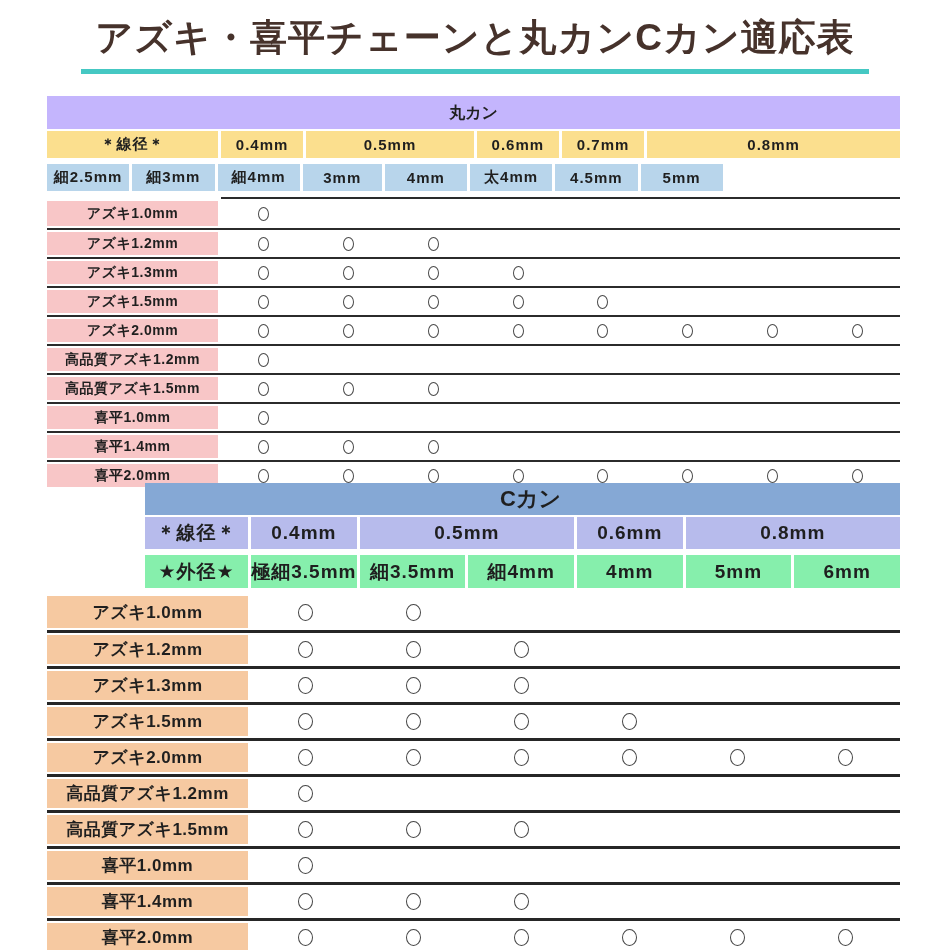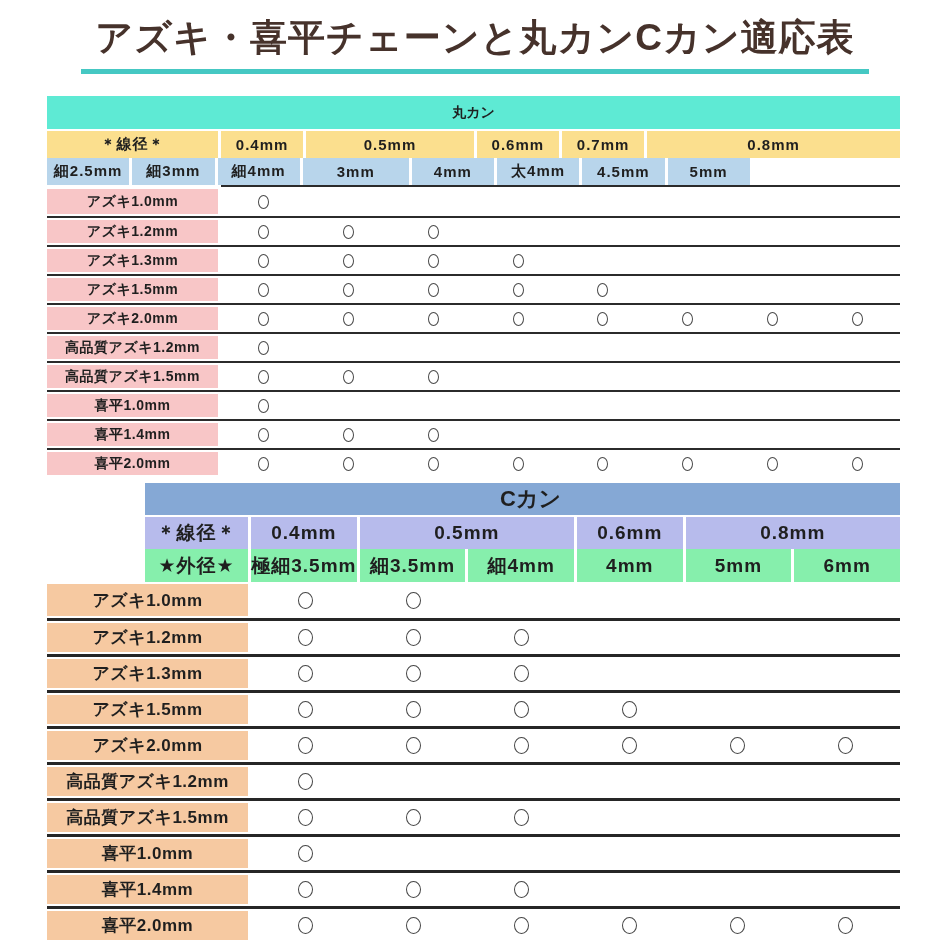--- a/index.html
+++ b/index.html
@@ -20,38 +20,38 @@
     font-weight: bold;
     color: #46322b;
     letter-spacing: 1px;
     border-bottom: 5px solid #45c8c3;
     padding: 0 14px 6px 14px;
   }
 
   
   .tbl { position: absolute; left: 47px; width: 853px; }
   .t-title { text-align: center; font-weight: bold; margin-bottom: 2px; }
-  .h-row { display: flex; gap: 3px; margin-bottom: 0; font-weight: bold; }
+  .h-row { display: flex; gap: 3px; margin-bottom: 6px; font-weight: bold; }
   .h-label, .h-cell { display: flex; align-items: center; justify-content: center; flex: none; letter-spacing: 1px; }
   .d-row { display: flex; height: var(--rowh); }
   .d-row + .d-row { border-top: var(--line); }
   .d-label {
     width: var(--labelw); flex: none;
     margin: 2px 3px 2px 0;
     display: flex; align-items: center; justify-content: center;
     font-weight: bold; letter-spacing: 0.5px;
   }
   .d-cells { flex: 1; display: flex; }
   .d-cell { flex: 1; display: flex; align-items: center; justify-content: center; }
   .circle { display: block; border-radius: 50%; background: transparent; }
   .top-line { height: 2px; background: #2b2b2b; margin-left: 174px; }
 
   
   .tbl1 { top: 96px; --rowh: 29px; --labelw: 171px; --line: 2px solid #2b2b2b; }
-  .tbl1 .t-title { height: 33px; line-height: 33px; font-size: 14px; background: #5eead4; }
+  .tbl1 .t-title { height: 33px; line-height: 33px; font-size: 16px; background: #c4b5fd; }
   .tbl1 .h-row { height: 27px; font-size: 15px; }
   .tbl1 .h-label { width: 171px; }
   .tbl1 .wire-row .h-label, .tbl1 .wire-row .h-cell { background: #fbdf8e; }
   .tbl1 .outer-row .h-label, .tbl1 .outer-row .h-cell { background: #b8d5eb; }
   .tbl1 .d-label { background: #f8c6c7; font-size: 14px; }
   .tbl1 .circle { width: 11px; height: 14px; border: 1.5px solid #4a4a4a; }
 
   
   .tbl2 { top: 483px; --rowh: 36px; --labelw: 201px; --line: 3px solid #262626; }
   .tbl2 .t-title { margin-left: 98px; height: 32px; line-height: 32px; font-size: 22px; background: #85a8d5; padding-left: 16px; }
@@ -78,21 +78,21 @@
       <div class="h-cell" style="width: 82.25px;">0.4mm</div>
       <div class="h-cell" style="width: 167.5px;">0.5mm</div>
       <div class="h-cell" style="width: 82.25px;">0.6mm</div>
       <div class="h-cell" style="width: 82.25px;">0.7mm</div>
       <div class="h-cell" style="width: 252.75px;">0.8mm</div>
     </div>
     <div class="h-row outer-row">
       <div class="h-cell" style="width: 82.25px;">細2.5mm</div>
       <div class="h-cell" style="width: 82.25px;">細3mm</div>
       <div class="h-cell" style="width: 82.25px;">細4mm</div>
-      <div class="h-cell" style="width: 106px;">3mm</div>
+      <div class="h-cell" style="width: 79px;">3mm</div>
       <div class="h-cell" style="width: 82.25px;">4mm</div>
       <div class="h-cell" style="width: 82.25px;">太4mm</div>
       <div class="h-cell" style="width: 82.25px;">4.5mm</div>
       <div class="h-cell" style="width: 82.25px;">5mm</div>
     </div>
     <div class="top-line"></div>
     <div class="d-row">
       <div class="d-label">アズキ1.0mm</div>
       <div class="d-cells">
         <div class="d-cell">

